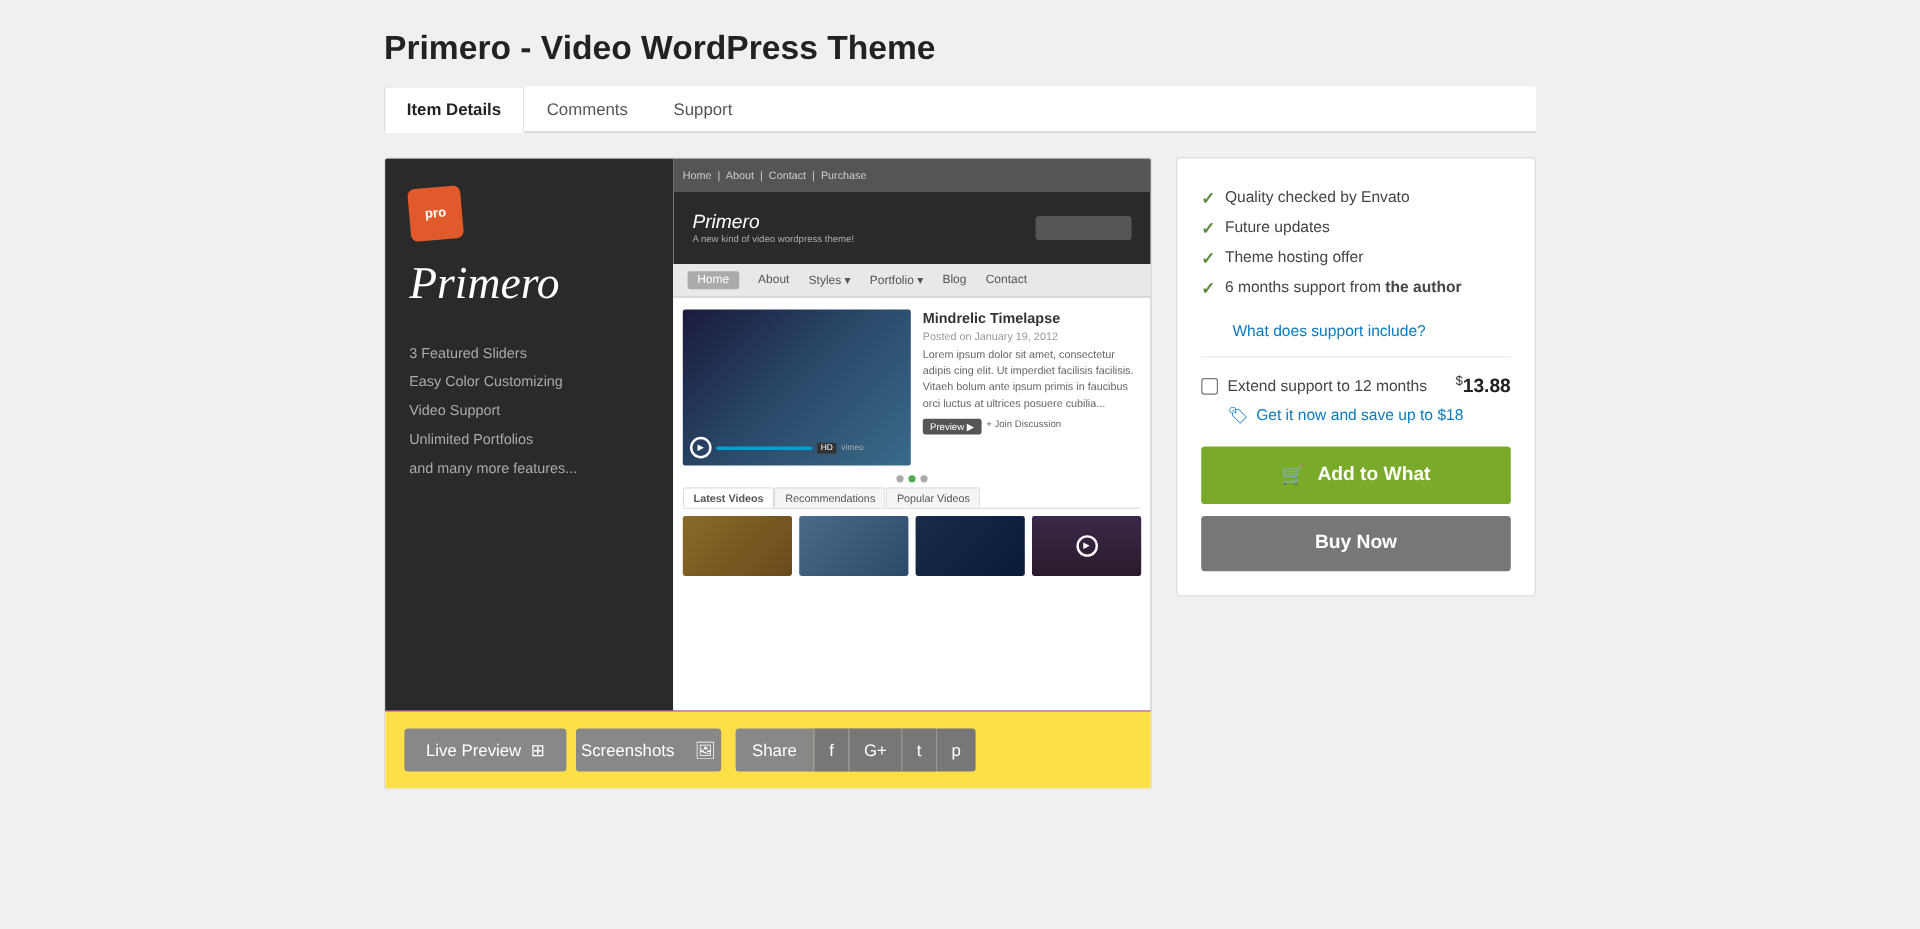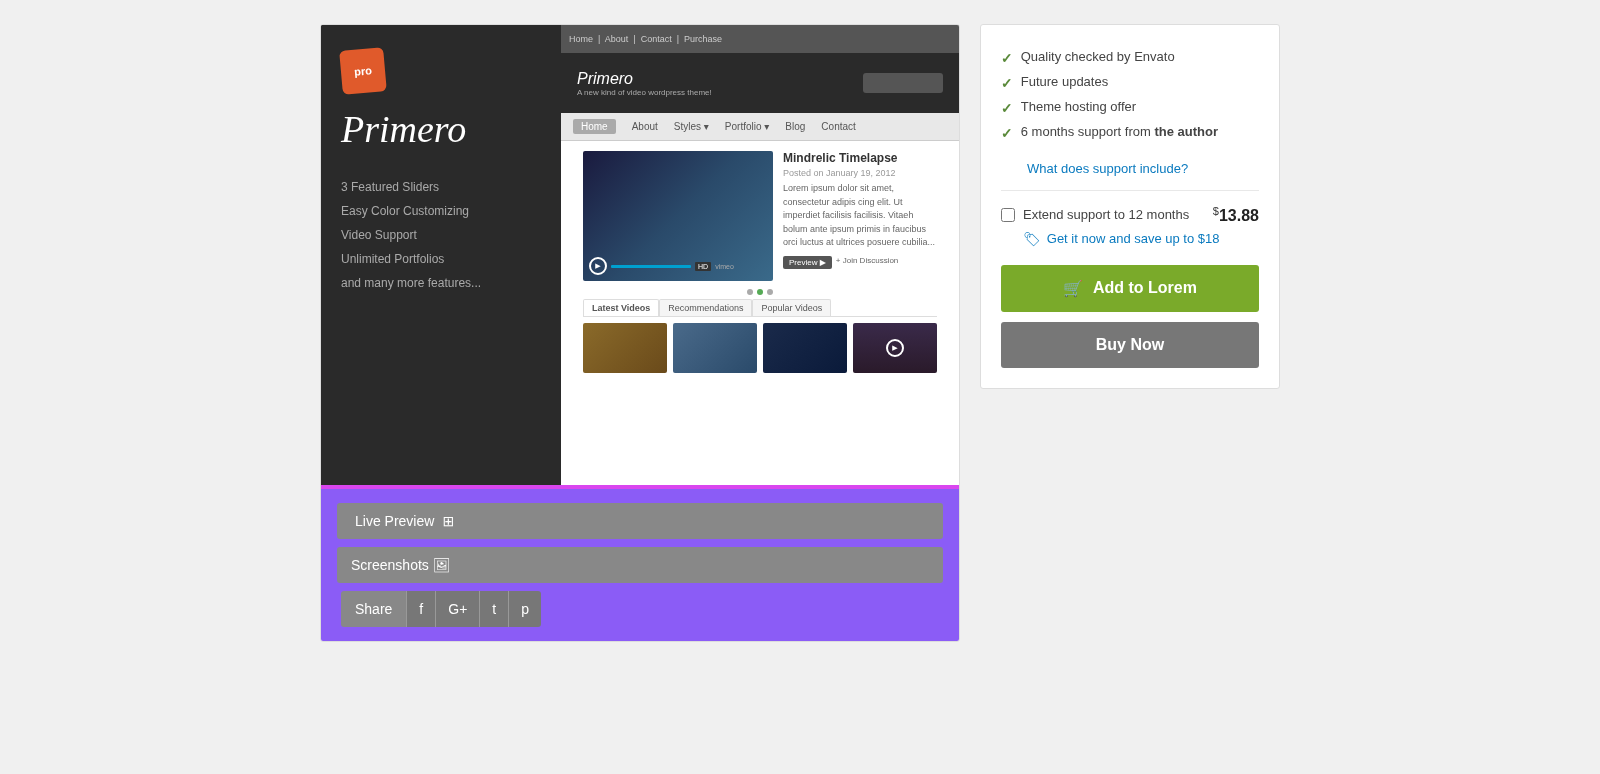--- a/index.html
+++ b/index.html
@@ -154,21 +154,21 @@
       color: #555;
       border-bottom: 1px solid #ccc;
     }
     .nav-item.active-nav {
       background: #aaa;
       padding: 2px 8px;
       border-radius: 2px;
       color: #fff;
     }
     .site-main {
-      padding: 10px 22px;
+      padding: 10px 8px;
     }
     .video-block {
       display: flex;
       gap: 10px;
       margin-bottom: 8px;
     }
     .video-thumb {
       width: 190px;
       height: 130px;
       background: linear-gradient(135deg, #1a1a3e 0%, #2a4a6a 50%, #3a6a8a 100%);
@@ -264,46 +264,45 @@
     .thumb-1 { background: linear-gradient(135deg, #8a6a2a, #6a4a1a); }
     .thumb-2 { background: linear-gradient(135deg, #4a6a8a, #2a4a6a); }
     .thumb-3 { background: linear-gradient(135deg, #1a2a4a, #0a1a3a); }
     .thumb-4 { background: linear-gradient(180deg, #3a2a4a, #2a1a2a); position: relative; display: flex; align-items: center; justify-content: center; }
 
     
     .action-buttons {
       display: flex;
       gap: 8px;
       padding: 14px 16px;
-      background: #8b5cf6;
-      border-top: 4px solid #d946ef;
-      flex-direction: column;
+      background: #fde047;
+      border-top: 1px solid #d946ef;
     }
     .btn-live-preview {
       display: flex;
       align-items: center;
       gap: 8px;
       background: #888;
       color: #fff;
       border: none;
       border-radius: 3px;
       padding: 10px 18px;
       font-size: 14px;
       cursor: pointer;
       font-weight: 500;
     }
     .btn-screenshots {
       display: flex;
       align-items: center;
-      gap: 4px;
+      gap: 17px;
       background: #888;
       color: #fff;
       border: none;
       border-radius: 3px;
-      padding: 10px 14px;
+      padding: 10px 4px;
       font-size: 14px;
       cursor: pointer;
       font-weight: 500;
     }
     .share-group {
       display: flex;
       align-items: center;
       gap: 0;
       margin-left: 4px;
     }
@@ -472,21 +471,27 @@
       height: 1px;
       background: #e8e8e8;
       margin: 14px 0;
     }
     .cart-icon { font-size: 16px; }
   </style>
 </head>
 <body>
 
 <div class="page-wrapper">
-
+  <h1 class="page-title">Primero - Video WordPress Theme</h1>
+
+  <div class="tabs">
+    <div class="tab active">Item Details</div>
+    <div class="tab">Comments</div>
+    <div class="tab">Support</div>
+  </div>
 
   <div class="main-layout">
 
     <div class="item-preview">
       <div class="preview-image-area">
 
         <div class="preview-dark">
           <div class="pro-badge">pro</div>
           <div class="brand-name">Primero</div>
           <ul class="feature-list">
@@ -615,19 +620,19 @@
         </div>
       </div>
 
       <div class="save-tag">
         <span class="tag-icon">🏷</span>
         <a class="save-text" href="#">Get it now and save up to $18</a>
       </div>
 
       <button class="btn-add-cart">
         <span class="cart-icon">🛒</span>
-        <span>Add to Lorem</span>
+        <span>Add to What</span>
       </button>
       <button class="btn-buy-now">Buy Now</button>
     </div>
 
   </div>
 </div>
 
 </body></html>

